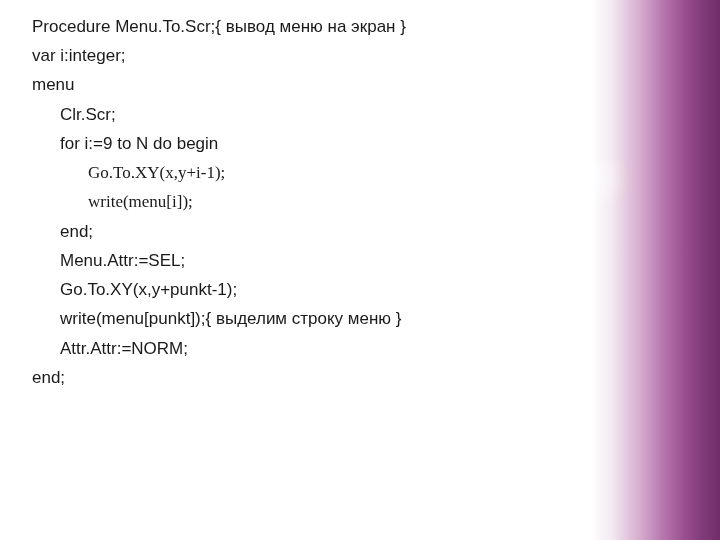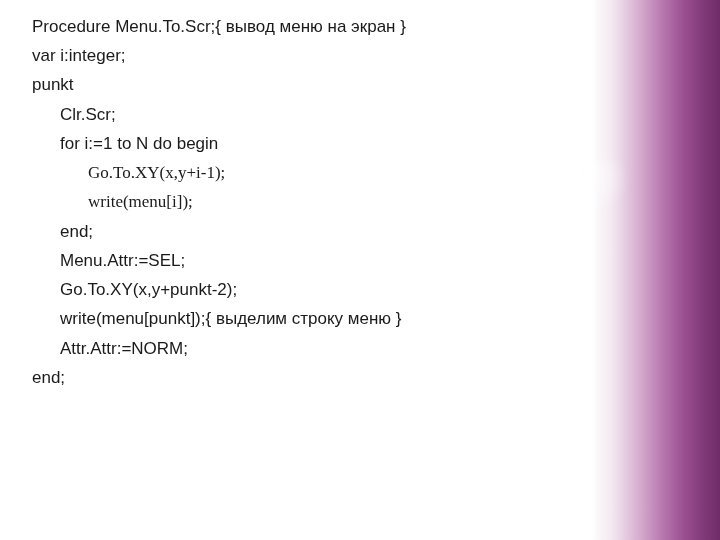--- a/index.html
+++ b/index.html
@@ -67,24 +67,24 @@
   .ind2 { padding-left: 56px; display: inline-block; font-family: Liberation Serif, serif; }
 </style>
 </head>
 <body>
 
 <div class="slide">
   <div class="right-band"></div>
 
   <div class="code-block"><span>Procedure Menu.To.Scr;{ вывод меню на экран }</span>
 <span>var i:integer;</span>
-<span>punkt</span>
+<span>menu</span>
 <span class="ind1">Clr.Scr;</span>
-<span class="ind1">for i:=1 to N do begin</span>
+<span class="ind1">for i:=9 to N do begin</span>
 <span class="ind2">Go.To.XY(x,y+i-1);</span>
 <span class="ind2">write(menu[i]);</span>
 <span class="ind1">end;</span>
 <span class="ind1">Menu.Attr:=SEL;</span>
-<span class="ind1">Go.To.XY(x,y+punkt-2);</span>
+<span class="ind1">Go.To.XY(x,y+punkt-1);</span>
 <span class="ind1">write(menu[punkt]);{ выделим строку меню }</span>
 <span class="ind1">Attr.Attr:=NORM;</span>
 <span>end;</span></div>
 </div>
 
 </body></html>

